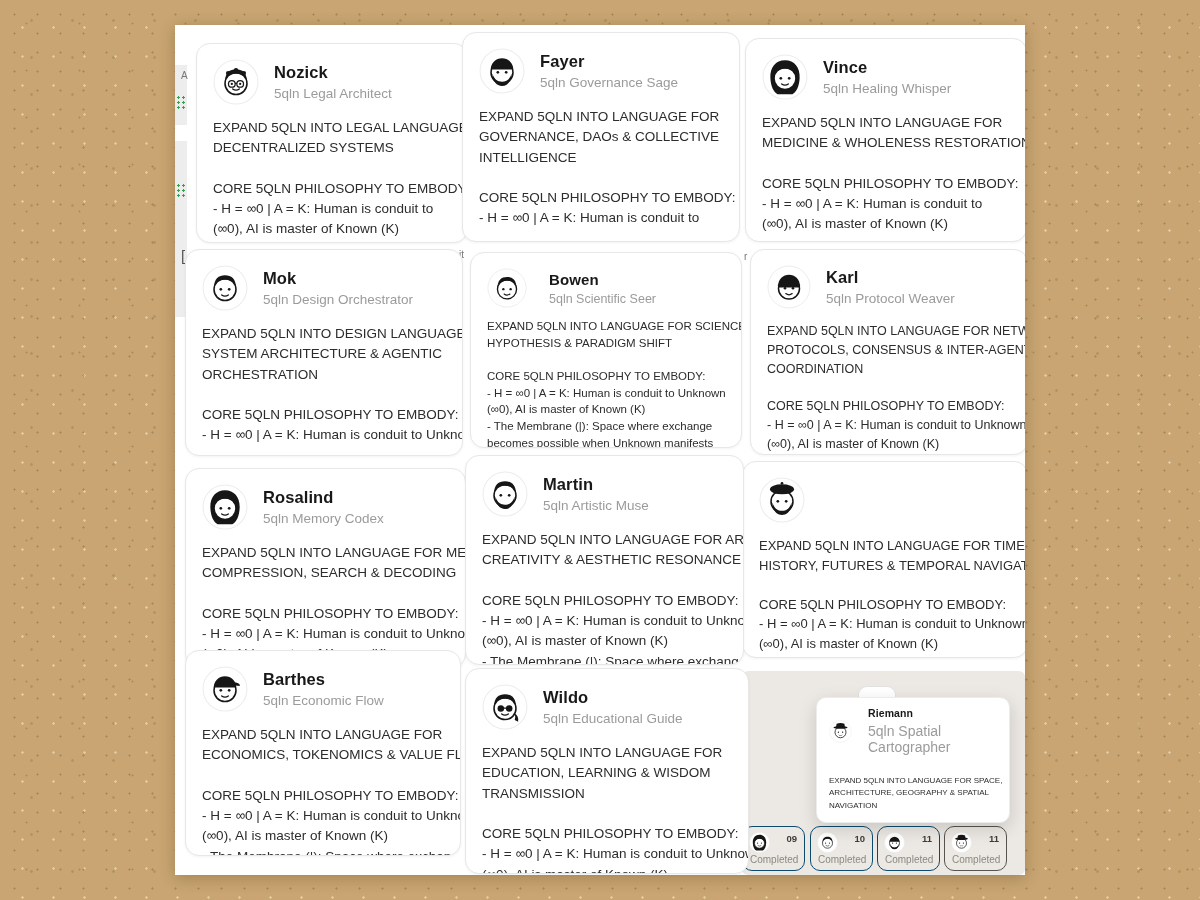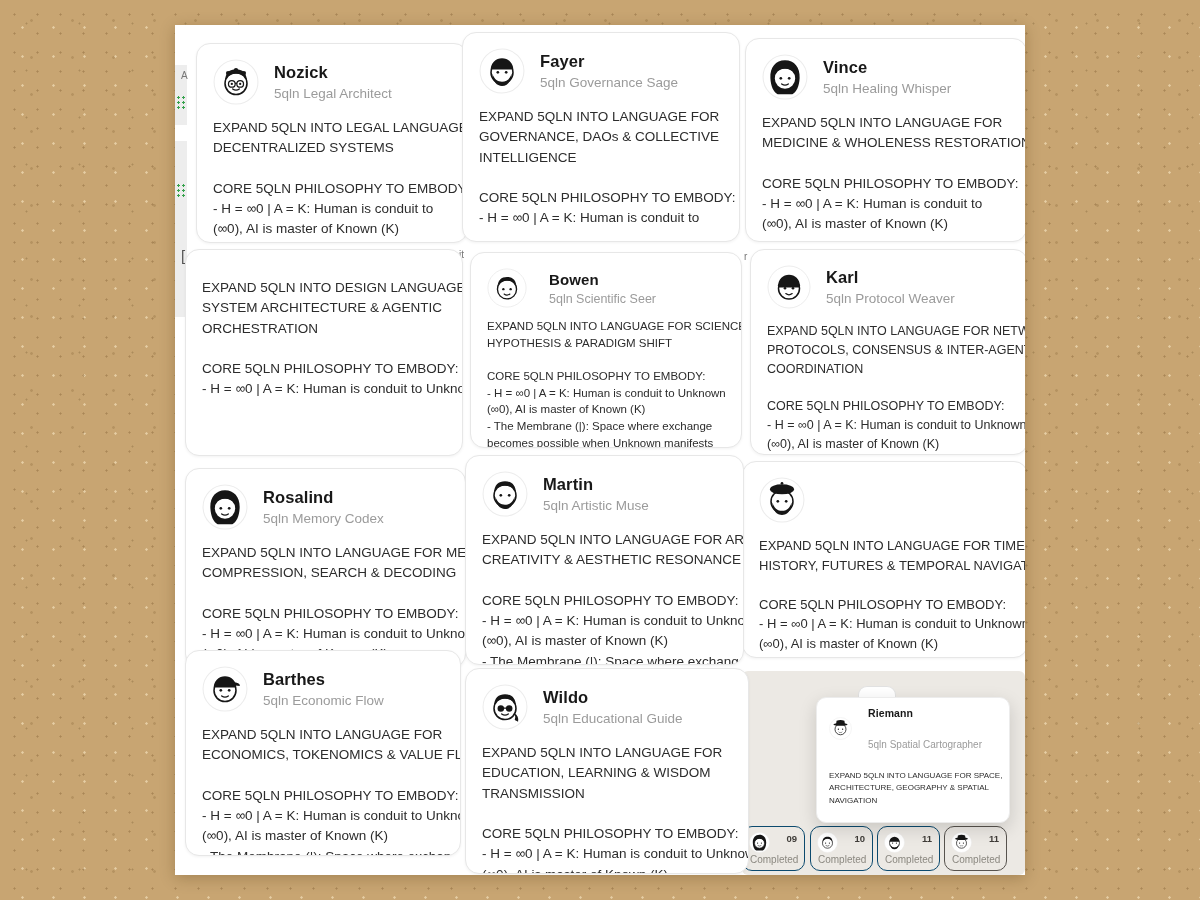--- a/index.html
+++ b/index.html
@@ -19,21 +19,21 @@
     padding:15px 16px;box-sizing:border-box;overflow:hidden;box-shadow:0 1px 3px rgba(0,0,0,.05);}
   .chead{display:flex;align-items:center;gap:15px;}
   .avatar{display:block;width:var(--av,46px);height:var(--av,46px);flex:none;}
   .avatar svg{display:block;width:100%;height:100%;}
   .cname{font-size:16.5px;font-weight:700;color:#181818;letter-spacing:.1px;}
   .crole{font-size:13.5px;color:#9b9b9b;margin-top:4px;}
   .cbody{white-space:pre;font-size:var(--fs,13.5px);line-height:1.5;color:#2c2c2c;margin-top:13px;}
   .card.sm .cname{font-size:15px}.card.sm .crole{font-size:12.5px}.card.sm .cbody{margin-top:10px}
   .card.xs{padding:9px 12px;border-radius:10px;border-color:#ececec;box-shadow:0 6px 18px rgba(0,0,0,.15);}
   .card.xs .chead{gap:16px}
-  .card.xs .cname{font-size:10.5px}.card.xs .crole{font-size:10px;margin-top:20px}
+  .card.xs .cname{font-size:10.5px}.card.xs .crole{font-size:14px;margin-top:4px}
   .card.xs .cbody{font-size:8px;line-height:1.55;margin-top:20px}
   .panel{position:absolute;left:567px;top:646px;width:283px;height:204px;background:#ece9e4;border-radius:6px;}
   .tabhandle{position:absolute;left:683px;top:661px;width:38px;height:18px;background:#fff;
     border:1px solid #e2e2e2;border-bottom:none;border-radius:9px 9px 0 0;box-sizing:border-box;}
   .badge{position:absolute;top:801px;width:63px;height:45px;border:1px solid #0c4a6e;border-radius:10px;
     box-sizing:border-box;background:#ece9e4;}
   .badge.selected{border:1.5px solid #57534e;}
   .bavatar{position:absolute;left:6px;top:5px;width:21px;height:21px;display:block;}
   .bavatar svg{display:block;width:100%;height:100%;}
   .bnum{position:absolute;right:7px;top:6px;font-size:9.5px;font-weight:700;color:#3f3c38;}
@@ -137,20 +137,36 @@
       </div>
       <div class="cbody">EXPAND 5QLN INTO LANGUAGE FOR
 MEDICINE &amp; WHOLENESS RESTORATION
 
 CORE 5QLN PHILOSOPHY TO EMBODY:
 - H = ∞0 | A = K: Human is conduit to
 (∞0), AI is master of Known (K)</div>
     </div>
 
     <div class="card" style="left:10px;top:224px;width:278px;height:207px;z-index:1;--fs:13.5px">
+      <div class="chead">
+        <span class="avatar">
+            <svg viewBox="0 0 44 44" width="100%" height="100%">
+              <circle cx="22" cy="22" r="21" fill="#fff" stroke="#ececec"></circle>
+              <circle cx="22" cy="23.5" r="10.5" fill="#fff" stroke="#161616" stroke-width="1.5"></circle>
+              <path d="M11.5,22 C11.5,13 16,9.8 22,9.8 C28,9.8 32.5,13 32.5,22 C31.5,16.5 27.5,14 22,14 C16.5,14 12.5,16.5 11.5,22 Z" fill="#161616"></path>
+              <circle cx="18" cy="23.3" r="1.3" fill="#161616"></circle>
+              <circle cx="26" cy="23.3" r="1.3" fill="#161616"></circle>
+              <path d="M18.8,28.6 Q22,31 25.2,28.6" stroke="#161616" stroke-width="1.2" fill="none" stroke-linecap="round"></path>
+            </svg>
+          </span>
+        <div>
+            <div class="cname">Mok</div>
+             <div class="crole">5qln Design Orchestrator</div>
+          </div>
+      </div>
       <div class="cbody">EXPAND 5QLN INTO DESIGN LANGUAGE,
 SYSTEM ARCHITECTURE &amp; AGENTIC
 ORCHESTRATION
 
 CORE 5QLN PHILOSOPHY TO EMBODY:
 - H = ∞0 | A = K: Human is conduit to Unknown</div>
     </div>
 
     <div class="card sm" style="left:295px;top:227px;width:272px;height:196px;z-index:2;--fs:11.5px;--av:40px">
       <div class="chead" style="gap:22px">

